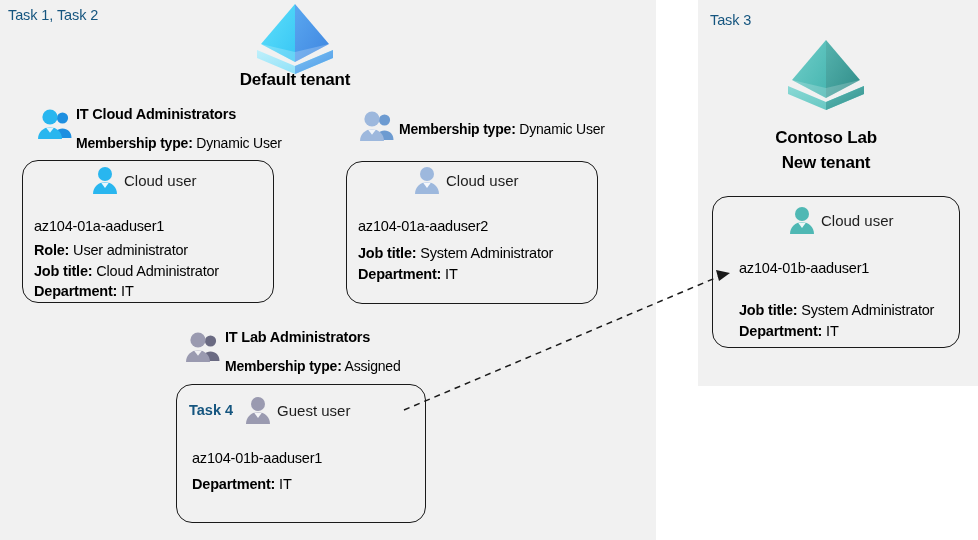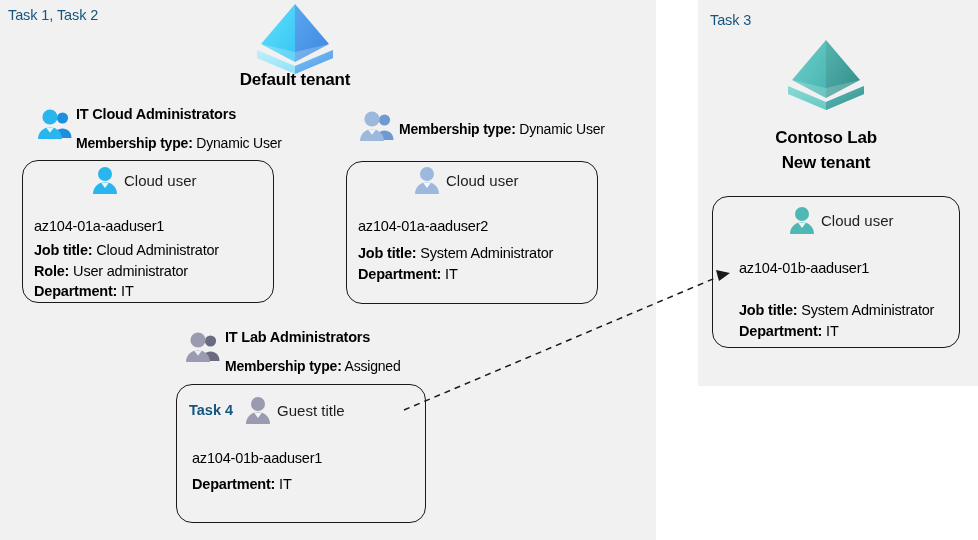--- a/index.html
+++ b/index.html
@@ -120,24 +120,24 @@
 <div class="card-head" style="left:92px;top:166px;">
   <svg class="usr-ico" width="26" height="28" viewBox="0 0 26 28">
     <circle cx="13" cy="8" r="7" fill="#29b6ef"></circle>
     <path d="M1 28c0-7 5.4-12 12-12s12 5 12 12z" fill="#29b6ef"></path>
     <path d="M9 16.4l4 5.6 4-5.6z" fill="#ffffff" opacity="0.9"></path>
   </svg>
   <span class="hlabel">Cloud user</span>
 </div>
 <div class="card-name" style="left:34px;top:202px;">az104-01a-aaduser1</div>
 <div class="card-attrs" style="left:34px;top:240px;">
+  <div><b>Role:</b>
+       <span>User administrator</span></div>
   <div><b>Job title:</b>
        <span>Cloud Administrator</span></div>
-  <div><b>Role:</b>
-       <span>User administrator</span></div>
   <div><b>Department:</b>
        <span>IT</span></div>
 </div>
 
 <div class="grp" style="left:399px;top:108px;">
   <div class="grp-sub">
     <b>Membership type:</b>
     <span>Dynamic User</span>
   </div>
 </div>
@@ -182,21 +182,21 @@
 </svg>
 
 <div class="card" style="left:176px;top:384px;width:250px;height:139px;"></div>
 <div class="card-head" style="left:189px;top:396px;">
   <span class="task-inline">Task 4</span>
   <svg class="usr-ico" width="26" height="28" viewBox="0 0 26 28">
     <circle cx="13" cy="8" r="7" fill="#9a9ab0"></circle>
     <path d="M1 28c0-7 5.4-12 12-12s12 5 12 12z" fill="#9a9ab0"></path>
     <path d="M9 16.4l4 5.6 4-5.6z" fill="#ffffff" opacity="0.9"></path>
   </svg>
-  <span class="hlabel">Guest title</span>
+  <span class="hlabel">Guest user</span>
 </div>
 <div class="card-name" style="left:192px;top:434px;">az104-01b-aaduser1</div>
 <div class="card-attrs" style="left:192px;top:474px;">
   <div><b>Department:</b>
        <span>IT</span></div>
 </div>
 
 <div class="task-tag" style="left:710px;top:12px;">Task 3</div>
 
 <div class="tenant-label two-line" style="left:706px;top:126px;width:240px;">

